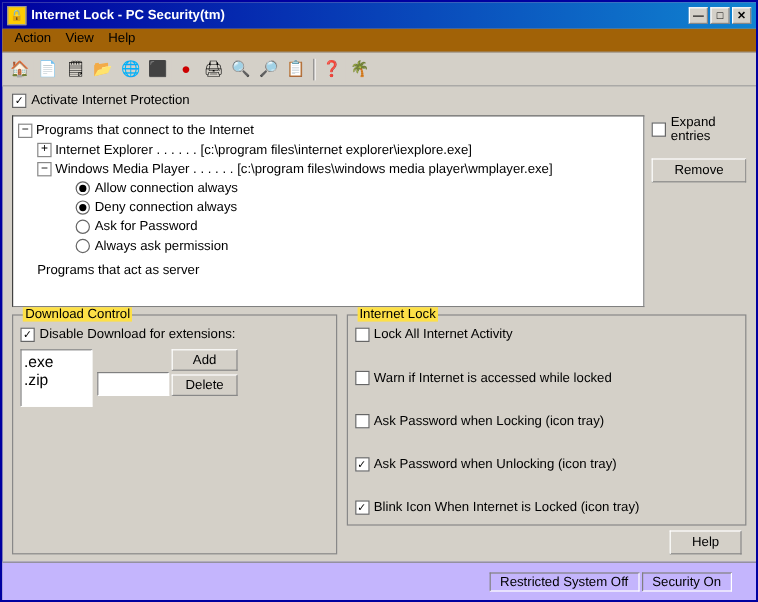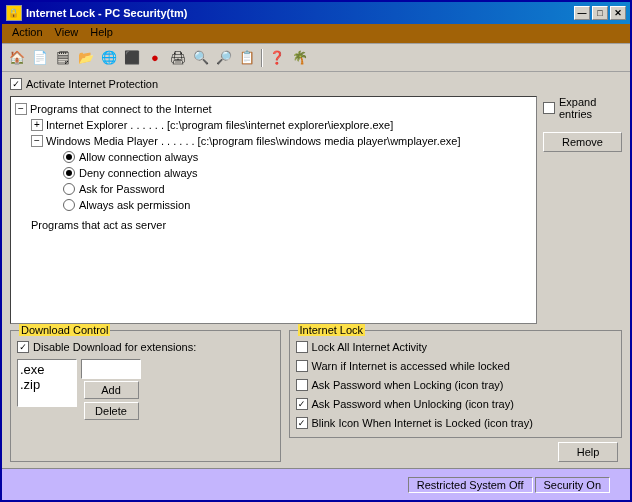--- a/index.html
+++ b/index.html
@@ -257,21 +257,21 @@
       border: 1px solid #888;
       padding: 4px 6px 6px 6px;
       position: relative;
       flex: 1.3;
     }
 
     .il-inner {
       margin-top: 4px;
       display: flex;
       flex-direction: column;
-      gap: 3px;
+      gap: 20px;
     }
 
     .checkbox-row {
       display: flex;
       align-items: center;
       gap: 4px;
       line-height: 16px;
     }
 
     .win-checkbox {
@@ -439,21 +439,21 @@
         <div class="dc-inner">
           <div class="checkbox-row">
             <div class="win-checkbox checked"></div>
             <span>Disable Download for extensions:</span>
           </div>
           <div class="dc-row">
             <div class="list-box">
               <div>.exe</div>
               <div>.zip</div>
             </div>
-            <div style="display:flex;flex-direction:column;gap:2px;align-items:center;">
+            <div style="display:flex;flex-direction:row;gap:2px;align-items:flex-end;">
               <input type="text" style="width: 60px; height: 20px; border-width: 1px; border-style: solid; border-image: initial; border-color: rgb(128, 128, 128) rgb(255, 255, 255) rgb(255, 255, 255) rgb(128, 128, 128); font-size: 11px; padding: 1px;">
               <div class="dc-buttons">
                 <button class="win-btn" style="padding:2px 8px;min-width:55px;">Add</button>
                 <button class="win-btn" style="padding:2px 8px;min-width:55px;">Delete</button>
               </div>
             </div>
           </div>
         </div>
       </div>
 

